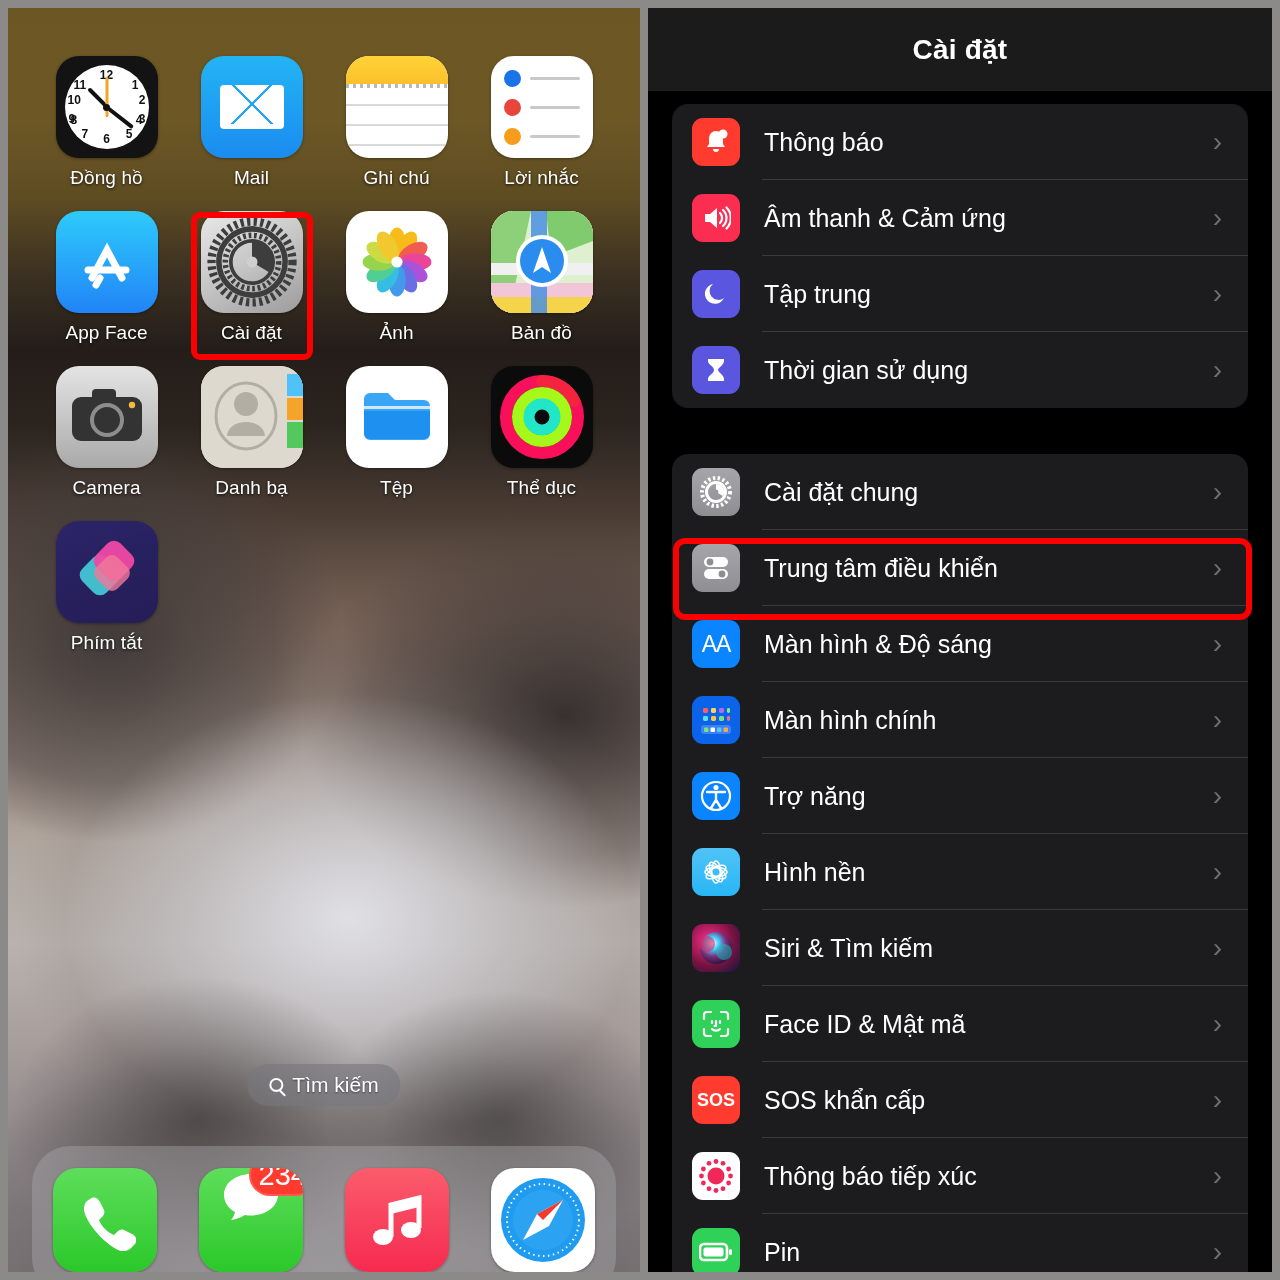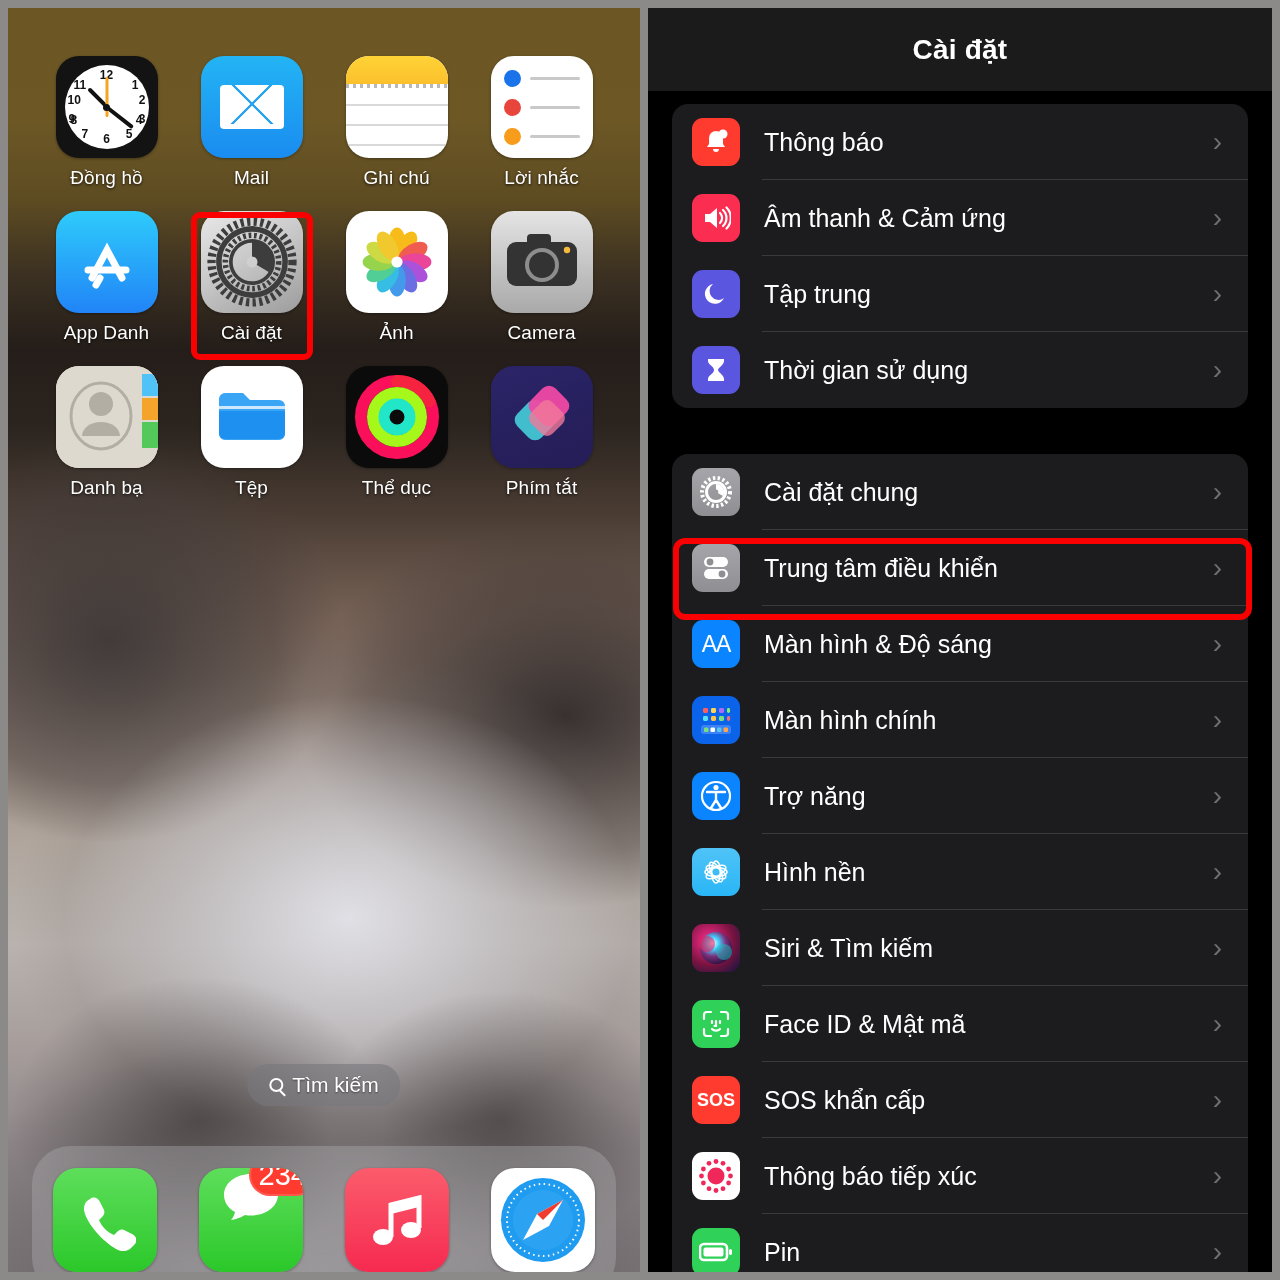--- a/index.html
+++ b/index.html
@@ -253,21 +253,21 @@
       <div class="app">
         <div class="icon ic-appstore">
           <svg width="62" height="62" viewBox="0 0 62 62">
             <g stroke="#fff" stroke-width="7" stroke-linecap="round" fill="none">
               <path d="M16 47 L31 19 L46 47"></path>
               <path d="M12 39 H50"></path>
               <path d="M24 47 L20 54"></path>
             </g>
           </svg>
         </div>
-        <div class="app-label">App Danh</div>
+        <div class="app-label">App Face</div>
       </div>
 
       <div class="app">
         <div class="icon ic-settings">
           <svg width="92" height="92" viewBox="0 0 100 100">
             <g fill="#3d3d3d">
               <g>
                 <circle cx="50" cy="50" r="44" fill="none" stroke="#3d3d3d" stroke-width="9" stroke-dasharray="3.6 3.6"></circle>
                 <circle cx="50" cy="50" r="36" fill="none" stroke="#3d3d3d" stroke-width="6"></circle>
                 <circle cx="50" cy="50" r="29" fill="none" stroke="#3d3d3d" stroke-width="6" stroke-dasharray="3 3"></circle>
@@ -299,20 +299,37 @@
               <ellipse cx="50" cy="27" rx="11" ry="20" fill="#8bd03a" transform="rotate(270 50 50)"></ellipse>
               <ellipse cx="50" cy="27" rx="11" ry="20" fill="#c9d62f" transform="rotate(300 50 50)"></ellipse>
               <ellipse cx="50" cy="27" rx="11" ry="20" fill="#f0c419" transform="rotate(330 50 50)"></ellipse>
               <circle cx="50" cy="50" r="7" fill="#fff"></circle>
             </g>
           </svg>
         </div>
         <div class="app-label">Ảnh</div>
       </div>
 
+      <div class="app">
+        <div class="icon ic-maps">
+          <svg width="102" height="102" viewBox="0 0 102 102">
+            <rect width="102" height="102" fill="#dff0d0"></rect>
+            <path d="M0 0 H40 L18 102 H0 Z" fill="#8ed07a"></path>
+            <path d="M55 0 H102 V30 L60 46 Z" fill="#7fcb6d"></path>
+            <path d="M0 72 H102 V102 H0 Z" fill="#f2c6d8"></path>
+            <path d="M0 86 H102 V102 H0 Z" fill="#f6d44a"></path>
+            <path d="M40 0 h16 v102 h-16 z" fill="#4a90e2" opacity=".85"></path>
+            <path d="M0 52 h102 v12 H0 z" fill="#f0f0f0"></path>
+            <circle cx="51" cy="50" r="26" fill="#fff"></circle>
+            <circle cx="51" cy="50" r="22" fill="#2b8cf0"></circle>
+            <path d="M51 36 L60 62 L51 56 L42 62 Z" fill="#fff"></path>
+          </svg>
+        </div>
+        <div class="app-label">Bản đồ</div>
+      </div>
 
       <div class="app">
         <div class="icon ic-camera">
           <svg width="74" height="60" viewBox="0 0 74 60">
             <rect x="2" y="10" width="70" height="44" rx="9" fill="#333"></rect>
             <rect x="22" y="2" width="24" height="12" rx="4" fill="#333"></rect>
             <circle cx="37" cy="33" r="15" fill="none" stroke="#8d8d8d" stroke-width="4"></circle>
             <circle cx="62" cy="18" r="3.2" fill="#f5b93c"></circle>
           </svg>
         </div>

